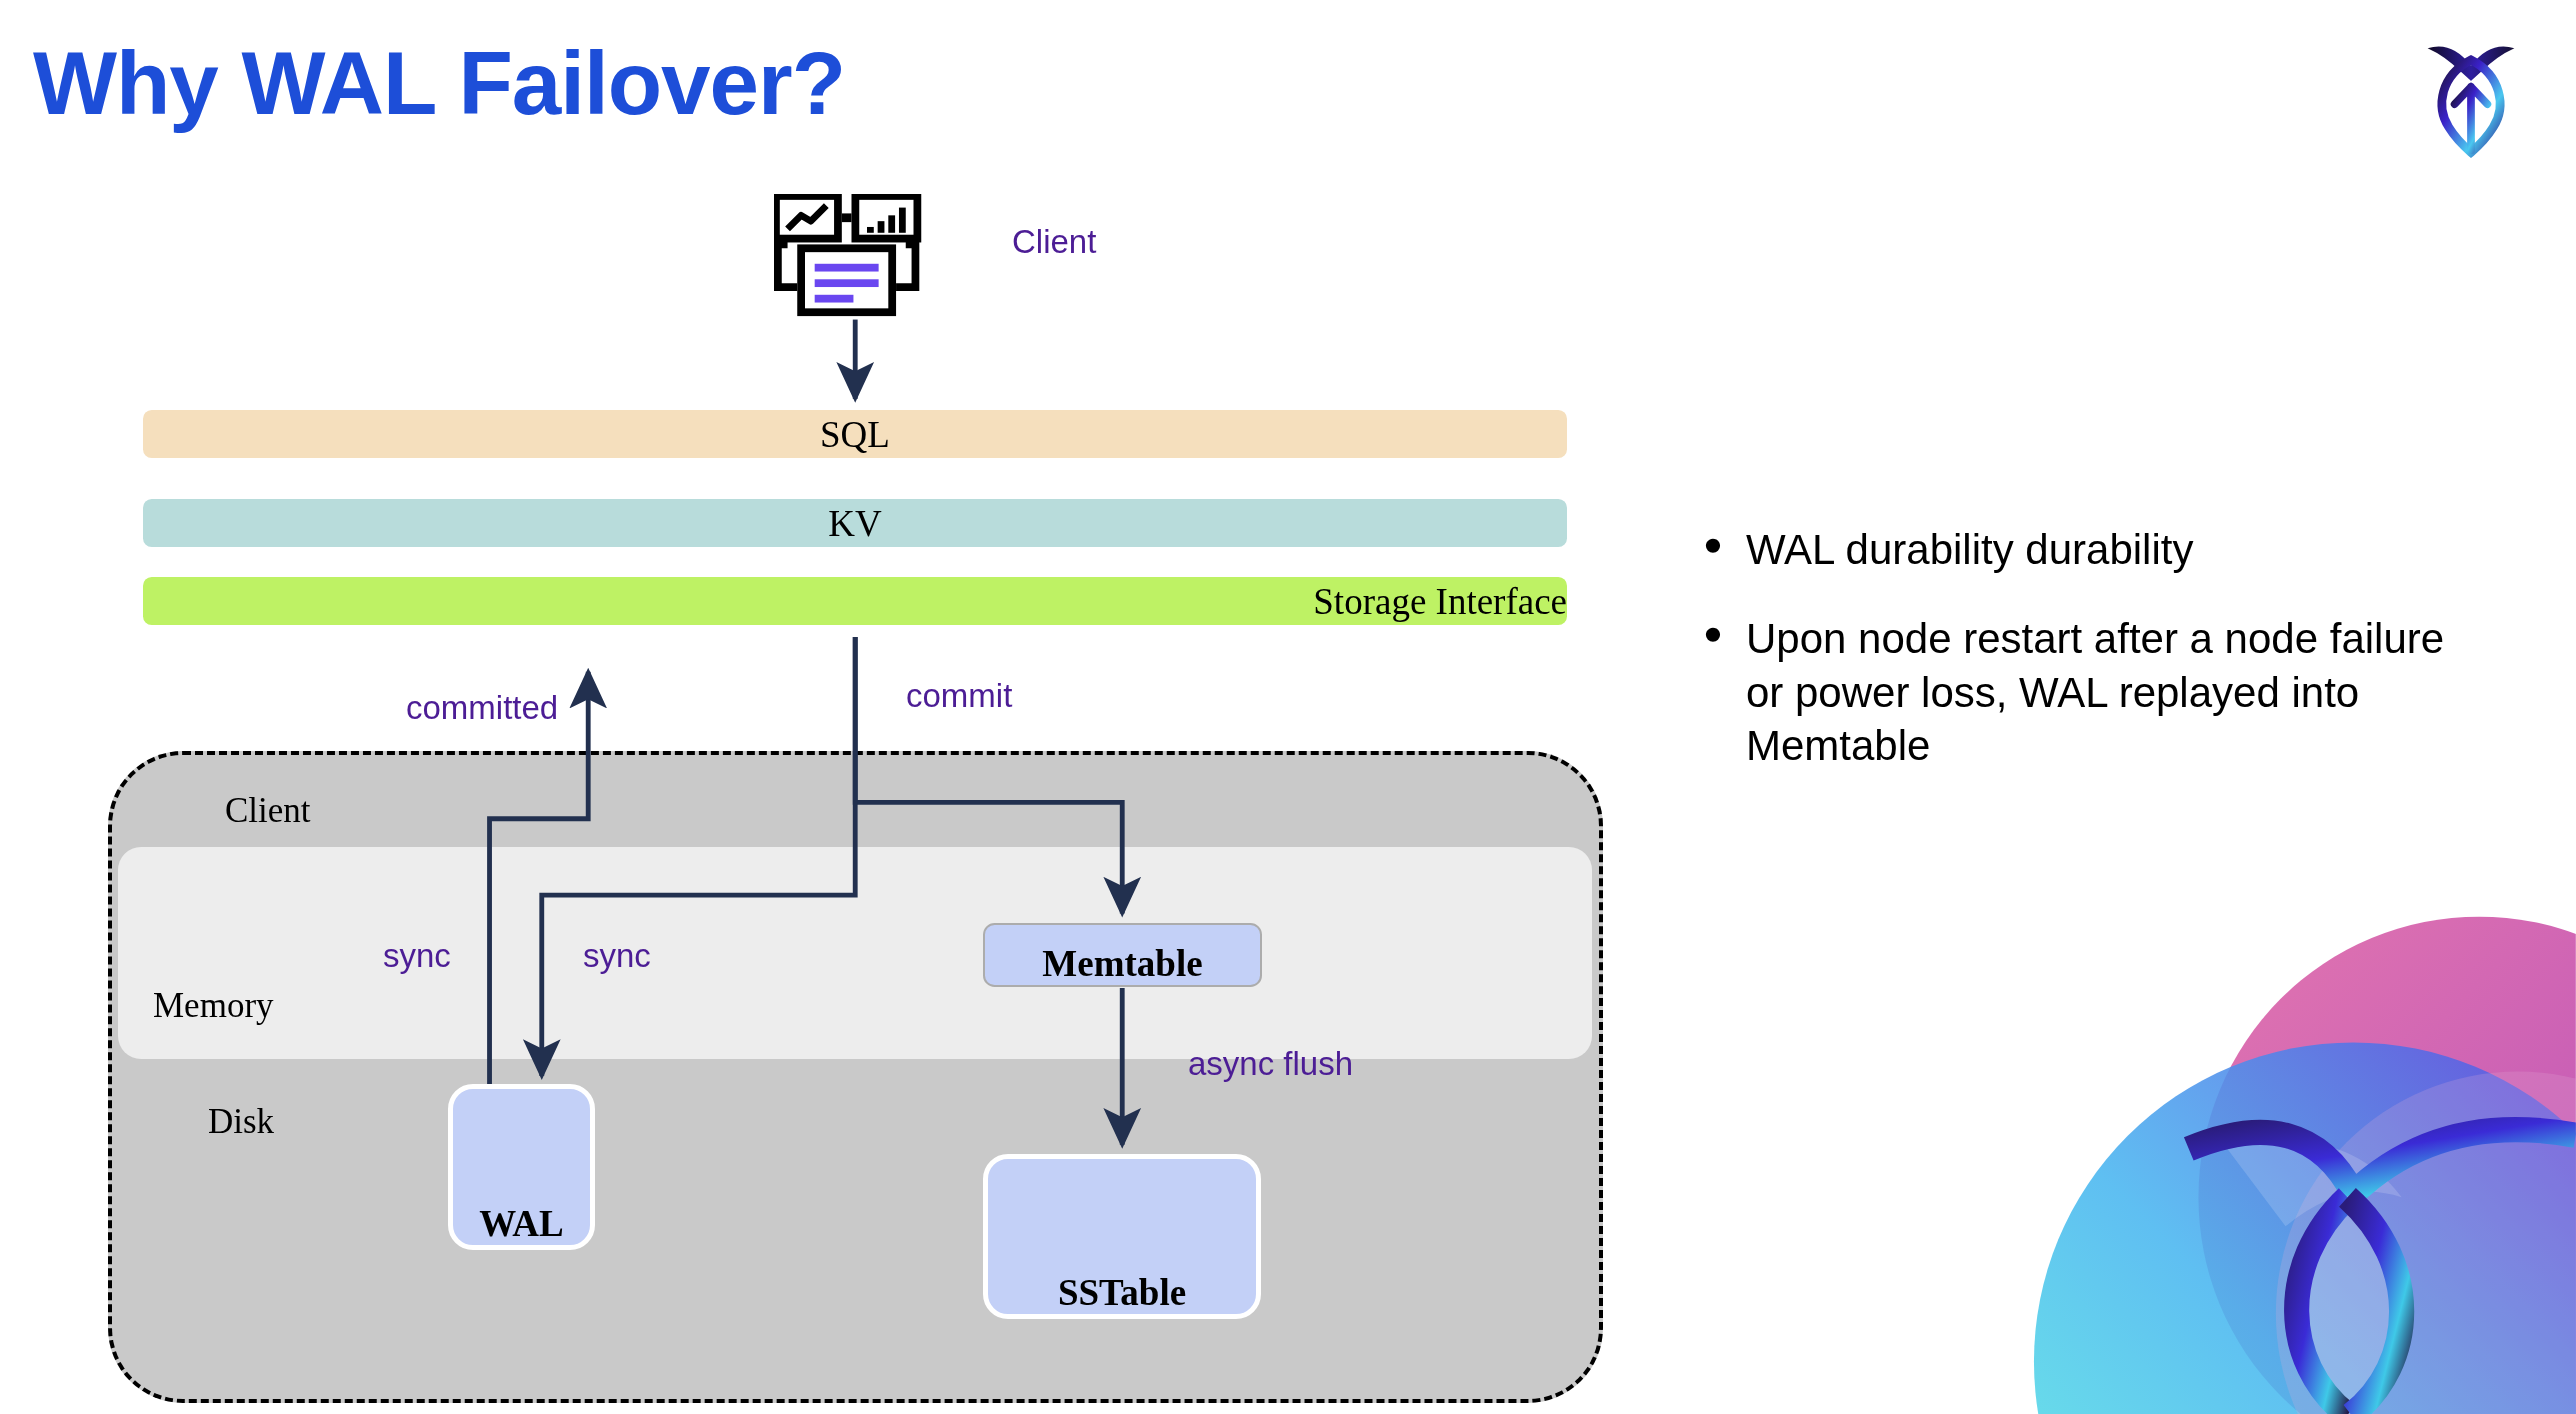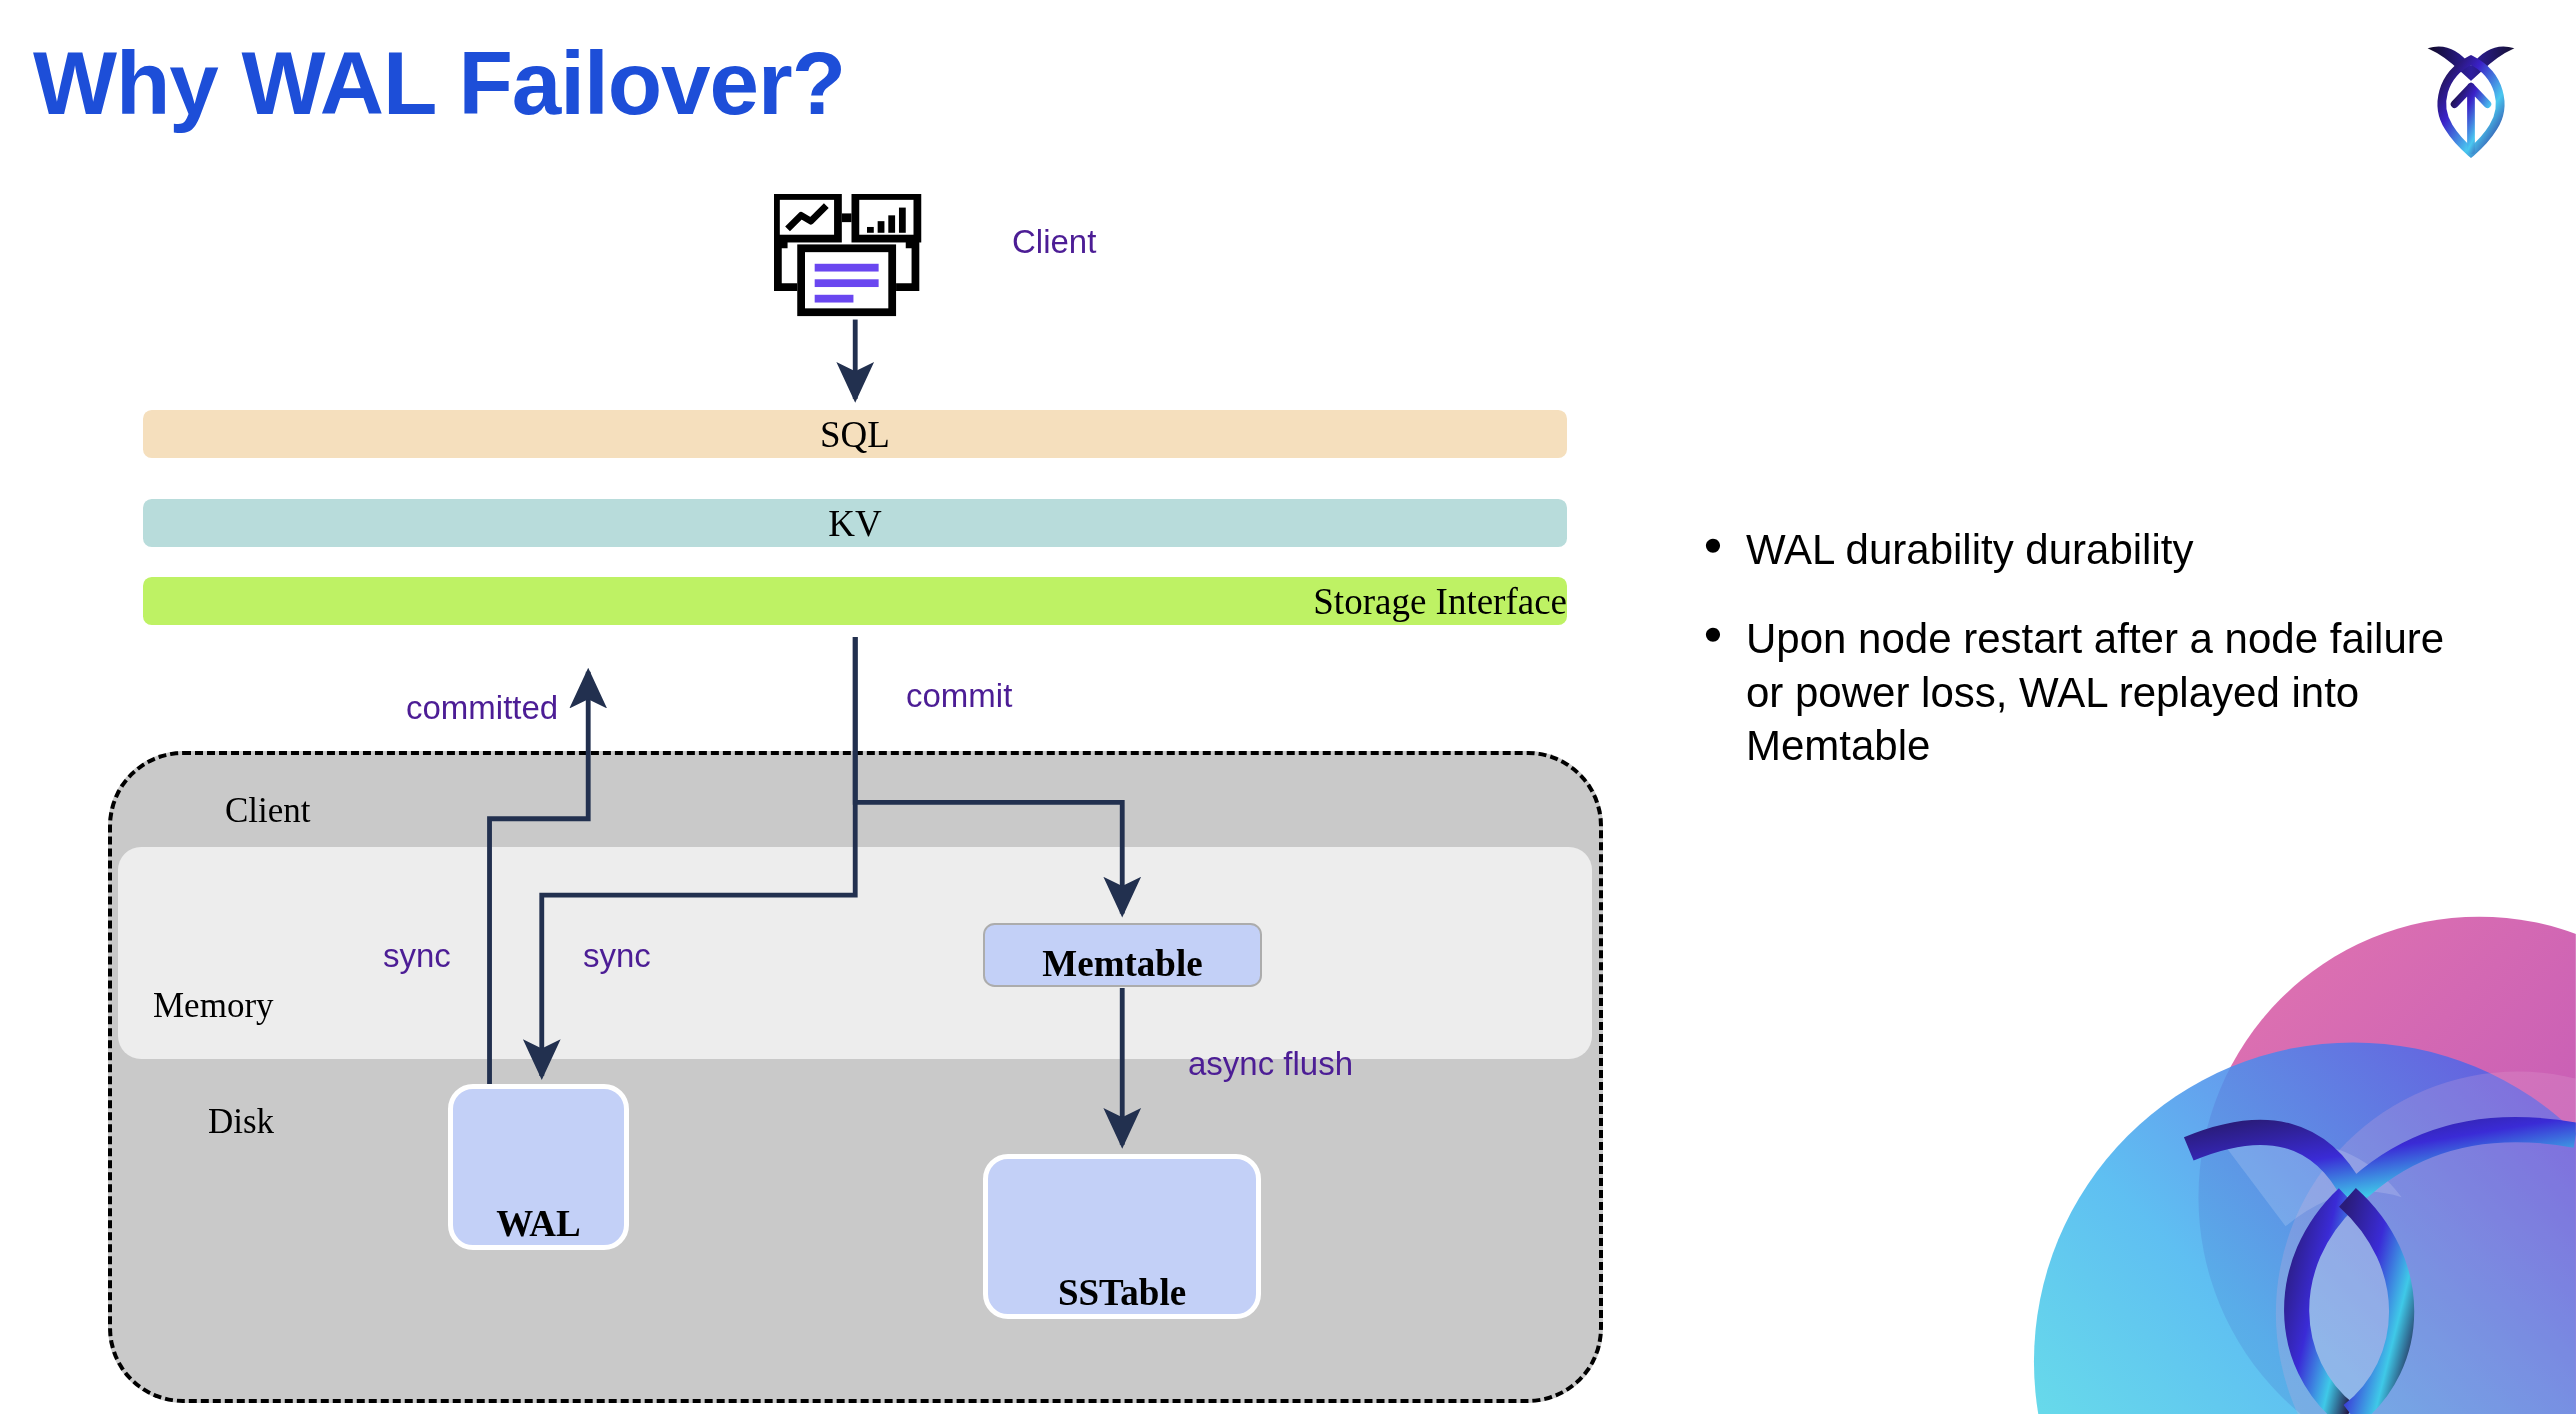--- a/index.html
+++ b/index.html
@@ -122,21 +122,21 @@
   }
   #node-memtable {
     left: 983px; top: 923px;
     width: 279px; height: 64px;
     border: 2.9px solid #ACACAC;
     border-radius: 11.6px;
     font-size: 37px;
   }
   #node-wal {
     left: 448px; top: 1084px;
-    width: 181px; height: 166px;
+    width: 147px; height: 166px;
     border: 5.8px solid #FFFFFF;
     border-radius: 25px;
     font-size: 37px;
   }
   #node-sstable {
     left: 983px; top: 1154px;
     width: 278px; height: 165px;
     border: 5.8px solid #FFFFFF;
     border-radius: 25px;
     font-size: 37px;

